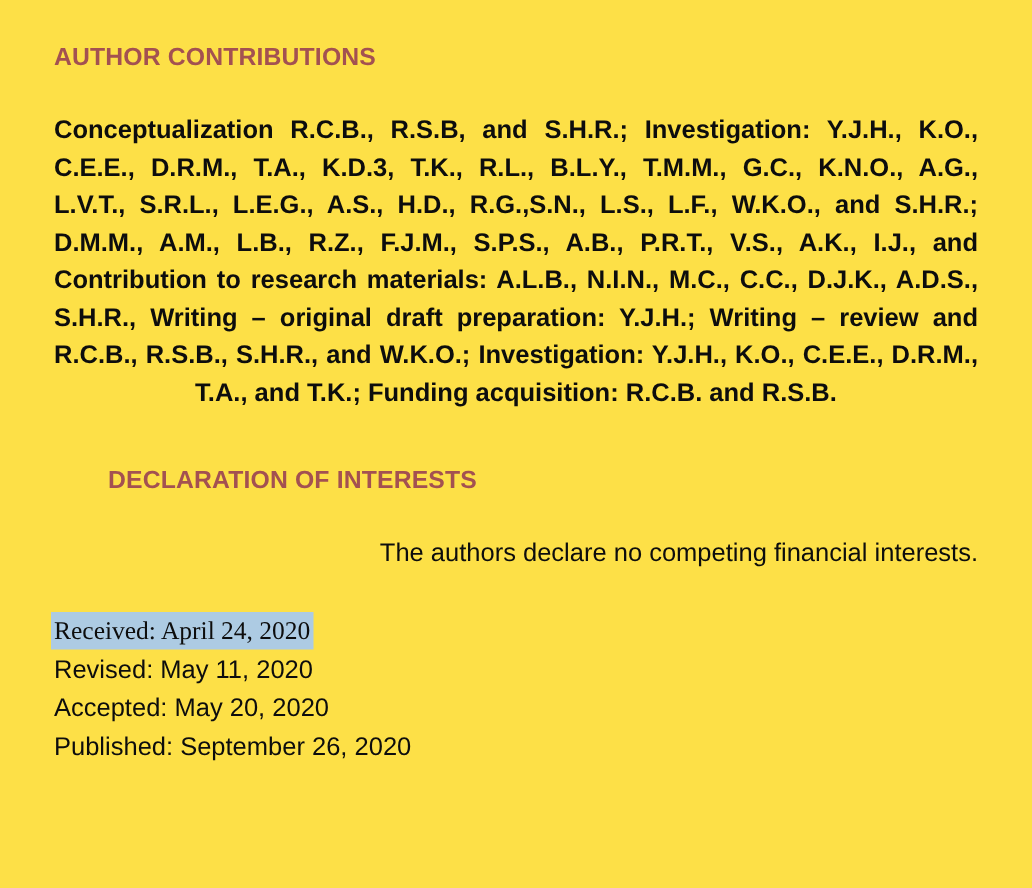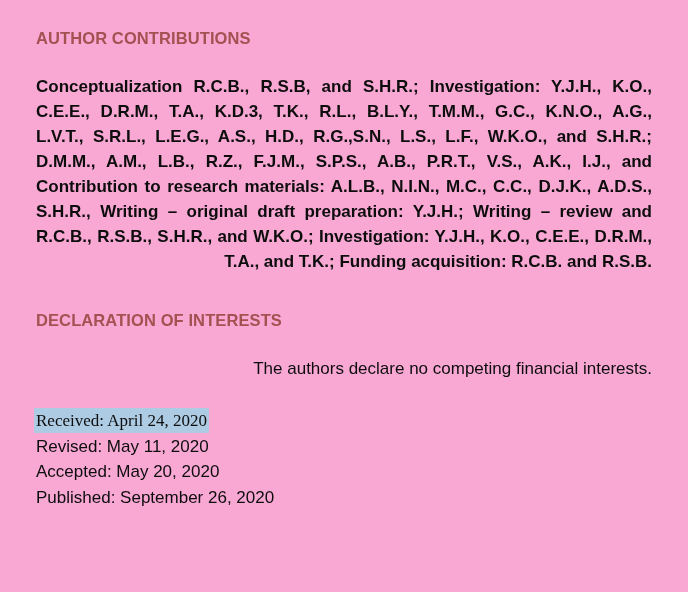--- a/index.html
+++ b/index.html
@@ -2,45 +2,45 @@
 <html><head>
 <meta charset="utf-8">
 <style>
   html, body { margin: 0; padding: 0; background: #ffffff; }
   .page {
     position: relative;
     width: 688px;
     height: 592px;
     box-sizing: border-box;
     padding: 30px 36px 0 36px;
-    background: #f9a8d4;
+    background: #fde047;
     font-family: "Liberation Sans", sans-serif;
     font-size: 17px;
     color: #0d0d0d;
     overflow: hidden;
   }
   .section-heading {
     margin: 0;
     font-size: 16.5px;
     line-height: 16px;
     font-weight: 700;
     color: #a35151;
     letter-spacing: 0.1px;
   }
-  .decl-heading { margin-top: 38px; }
+  .decl-heading { margin-top: 38px; margin-left: 36px; }
   .contrib { margin-top: 28px; font-weight: bold; }
   .jline {
     text-align: justify;
     height: 25px;
     line-height: 25px;
     overflow: hidden;
     white-space: normal;
   }
   .jline::after { content: ""; display: inline-block; width: 100%; height: 0; }
-  .jline.last { text-align: right; }
+  .jline.last { text-align: center; }
   .jline.last::after { content: none; }
   .decl-body { margin: 28px 0 0 0; line-height: 25px; text-align: right; }
   .dates { margin-top: 27px; line-height: 25.5px; }
   .date-line { white-space: nowrap; }
   .sel {
     background: #adcbe3;
     padding: 3px 2px;
     margin-left: -2px;
     font-family: Liberation Serif, serif;
   }

